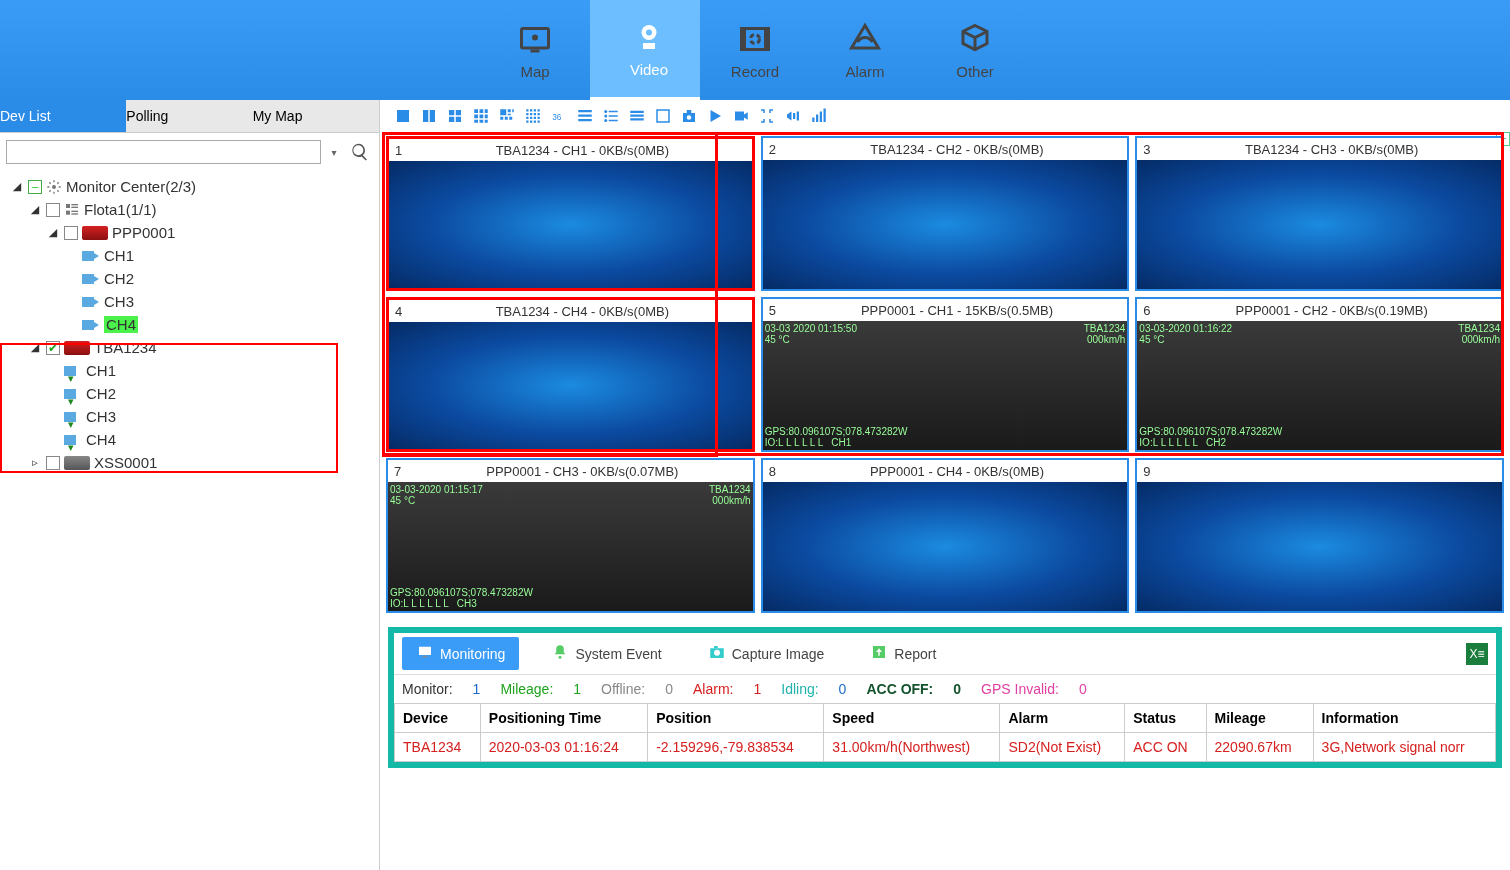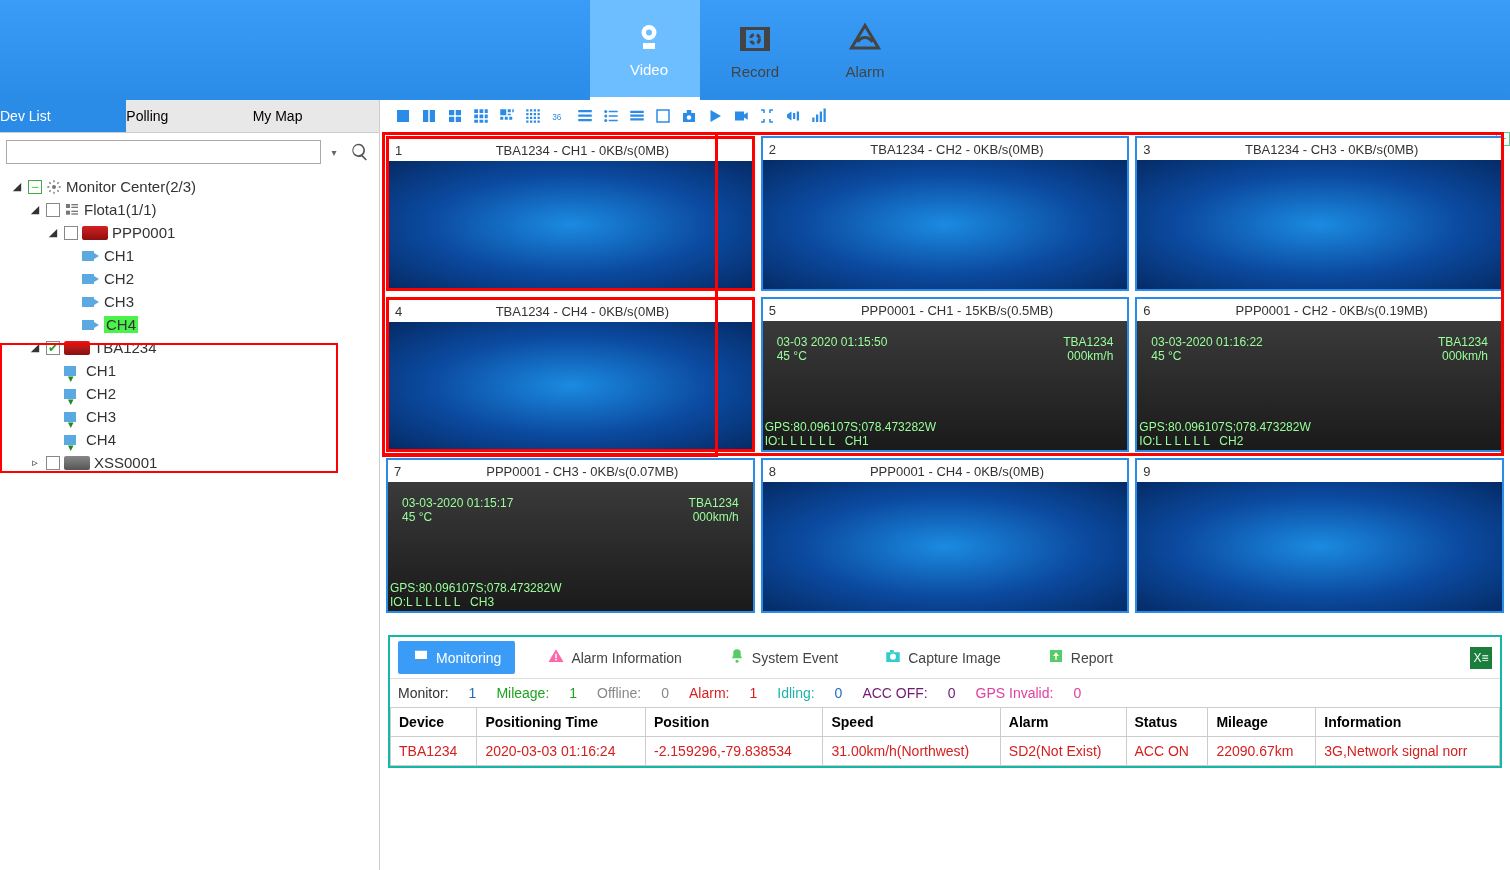--- a/index.html
+++ b/index.html
@@ -55,52 +55,62 @@
 .tb { cursor:pointer; }
 .tb svg { width:18px; height:18px; fill:#2b8ce8; }
 .add-btn { position:absolute; right:0; top:32px; width:14px; height:14px; border:1px solid #5c8; color:#5c8; font-size:12px; line-height:12px; text-align:center; cursor:pointer; }
 
 .vidgrid { padding: 6px 6px; display:grid; grid-template-columns: repeat(3, 1fr); gap:6px; position:relative; }
 .tile { border:2px solid #2b8ce8; background:radial-gradient(ellipse at center, #1473c8 0%, #0b3a78 60%, #062551 100%); position:relative; height:155px; cursor:pointer; }
 .tile.selected { border:3px solid #f00; }
 .tile-head { position:absolute; top:0; left:0; right:0; height:22px; background:#fff; color:#333; font-size:13px; display:flex; align-items:center; padding:0 6px; }
 .tile-num { width:24px; }
 .tile-lbl { flex:1; text-align:center; }
-.tile-footage { position:absolute; top:22px; left:0; right:0; bottom:0; background:linear-gradient(#3a3a3a,#1a1a1a); color:#9f9; font-family:monospace; font-size:12px; padding:14px; }
+.tile-footage { position:absolute; top:22px; left:0; right:0; bottom:0; background:linear-gradient(#3a3a3a,#1a1a1a); color:#9f9; font-family:monospace; font-size:10px; padding:2px; }
 .tile-blue { position:absolute; top:22px; left:0; right:0; bottom:0; background:radial-gradient(ellipse at center, #1b8be0 0%, #0b4aa0 55%, #052b66 100%); }
 .grid-red-box { position:absolute; border:3px solid #f00; pointer-events:none; left:2px; top:2px; width:calc(100% - 8px); height:324px; }
 .grid-red-box2 { position:absolute; border:3px solid #f00; pointer-events:none; left:2px; top:2px; width:336px; height:325px; }
 
-.bottom-panel { border:2px solid #14b8a6; margin: 16px 8px 4px 8px; }
+.bottom-panel { border:6px solid #14b8a6; margin: 8px 8px 4px 8px; }
 .bottom-tabs { display:flex; align-items:center; gap: 18px; padding: 4px 8px; border-bottom:1px solid #ddd; }
 .btab { display:flex; align-items:center; gap:6px; font-size:14px; padding: 6px 14px; cursor:pointer; color:#444; }
 .btab.active { background:#3b9cf7; color:#fff; border-radius:2px; }
 .btab svg { width:18px; height:18px; }
 .btab .ic-mon { fill:#2d6; }
 .btab.active .ic-mon { fill:#fff; }
 .excel { margin-left:auto; width:22px; height:22px; background:#1b7e3d; display:flex; align-items:center; justify-content:center; color:#fff; font-size:12px; cursor:pointer; }
 
 .stats { padding: 6px 8px; font-size:14px; display:flex; gap: 20px; flex-wrap:wrap; }
 .stats span.k { color:#333; }
 .stats span.blue { color:#1e6dc9; }
 .stats span.green { color:#1fa31f; }
 .stats span.gray { color:#888; }
 .stats span.red { color:#d62020; }
 .stats span.cyan { color:#20b2aa; }
-.stats span.olive { color:#701a75; }
+.stats span.olive { color:#14532d;font-weight:bold; }
 .stats span.mag { color:#e040a0; }
 
 .data-table { width:100%; border-collapse:collapse; font-size:14px; }
 .data-table th, .data-table td { border:1px solid #ccc; padding:6px 8px; text-align:left; }
 .data-table td { color:#d62020; }
 </style>
 </head>
 <body>
 
 <div class="topnav" id="topnav">
+    <div class="topnav-item">
+      <span class="topnav-icon" style="color:#444">
+        <svg viewBox="0 0 24 24">
+          <rect x="3" y="5" width="18" height="13" rx="1" fill="none" stroke="currentColor" stroke-width="2"></rect>
+          <circle cx="12" cy="11" r="2" fill="currentColor"></circle>
+          <rect x="9" y="19" width="6" height="2" fill="currentColor"></rect>
+        </svg>
+      </span>
+      <span class="topnav-label">Map</span>
+    </div>
     <div class="topnav-item active">
       <span class="topnav-icon" style="color:#fff">
         <svg viewBox="0 0 24 24">
           <circle cx="12" cy="9" r="5" fill="currentColor"></circle>
           <circle cx="12" cy="9" r="2" fill="#6cbeff"></circle>
           <path d="M8 16h8v4H8z" fill="currentColor"></path>
         </svg>
       </span>
       <span class="topnav-label">Video</span>
     </div>
@@ -116,20 +126,29 @@
       <span class="topnav-label">Record</span>
     </div>
     <div class="topnav-item">
       <span class="topnav-icon" style="color:#444">
         <svg viewBox="0 0 24 24">
           <path d="M3 18h18L12 3z" fill="none" stroke="currentColor" stroke-width="2"></path>
           <path d="M7 14c2-3 4-3 5-3s3 0 5 3" fill="none" stroke="currentColor" stroke-width="2"></path>
         </svg>
       </span>
       <span class="topnav-label">Alarm</span>
+    </div>
+    <div class="topnav-item">
+      <span class="topnav-icon" style="color:#444">
+        <svg viewBox="0 0 24 24">
+          <path d="M12 3l8 4v8l-8 4-8-4V7z" fill="none" stroke="currentColor" stroke-width="2"></path>
+          <path d="M4 7l8 4 8-4M12 11v9" stroke="currentColor" stroke-width="2" fill="none"></path>
+        </svg>
+      </span>
+      <span class="topnav-label">Other</span>
     </div>
   </div>
 
 <div class="main">
 
   <div class="sidebar">
     <div class="sidebar-tabs" id="sbtabs">
         <div class="sidebar-tab active">Dev List</div>
         <div class="sidebar-tab">Polling</div>
         <div class="sidebar-tab">My Map</div>
@@ -406,28 +425,20 @@
       </div>
 
     <div class="bottom-panel">
       <div class="bottom-tabs" id="btabs">
           <div class="btab active">
             <span><svg viewBox="0 0 24 24">
                 <rect class="ic-mon" x="4" y="5" width="16" height="11"></rect>
                 <rect x="9" y="17" width="6" height="2" fill="#888"></rect>
               </svg></span>
             <span>Monitoring</span>
-          </div>
-          <div class="btab">
-            <span><svg viewBox="0 0 24 24">
-                <path d="M12 3l10 17H2z" fill="#f6a"></path>
-                <rect x="11" y="9" width="2" height="6" fill="#fff"></rect>
-                <rect x="11" y="16" width="2" height="2" fill="#fff"></rect>
-              </svg></span>
-            <span>Alarm Information</span>
           </div>
           <div class="btab">
             <span><svg viewBox="0 0 24 24">
                 <path d="M12 3a5 5 0 015 5v4l2 3H5l2-3V8a5 5 0 015-5z" fill="#5c6"></path>
                 <circle cx="12" cy="19" r="2" fill="#5c6"></circle>
               </svg></span>
             <span>System Event</span>
           </div>
           <div class="btab">
             <span><svg viewBox="0 0 24 24">

